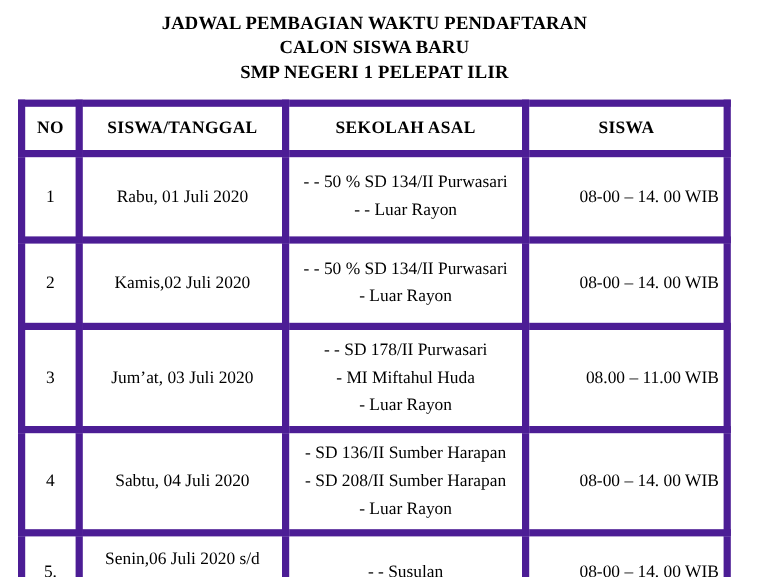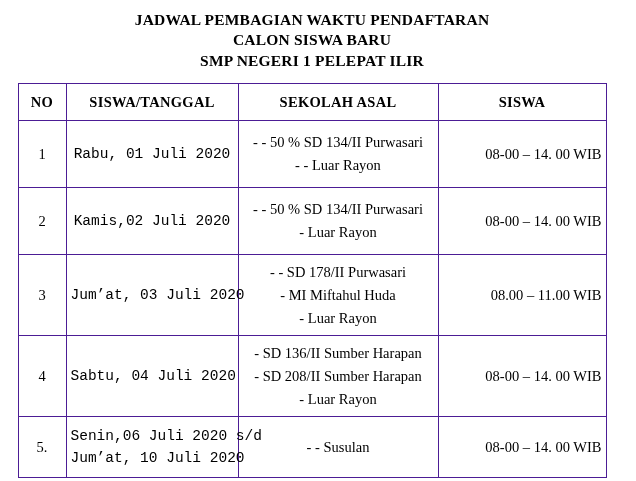--- a/index.html
+++ b/index.html
@@ -33,21 +33,21 @@
     white-space: nowrap;
   }
   table.schedule {
     border-collapse: collapse;
     width: 588px;
     margin: 0 auto;
     table-layout: fixed;
   }
   table.schedule th,
   table.schedule td {
-    border: 1px solid #4c1d95;
+    border: 6px solid #4c1d95;
     font-size: 14.5px;
     vertical-align: middle;
     padding: 4px 4px;
   }
   table.schedule th {
     font-weight: bold;
     text-align: center;
     height: 28px;
     letter-spacing: 0.3px;
   }
@@ -55,21 +55,20 @@
   col.c-hari { width: 172px; }
   col.c-sekolah { width: 200px; }
   col.c-waktu { width: 168px; }
 
   td.no-cell {
     text-align: center;
   }
   td.hari-cell {
     text-align: center;
     line-height: 1.55;
-    font-family: Liberation Mono, monospace;
   }
   td.sekolah-cell {
     text-align: center;
     line-height: 1.6;
     padding-left: 6px;
     padding-right: 6px;
   }
   td.waktu-cell {
     text-align: right;
   }

